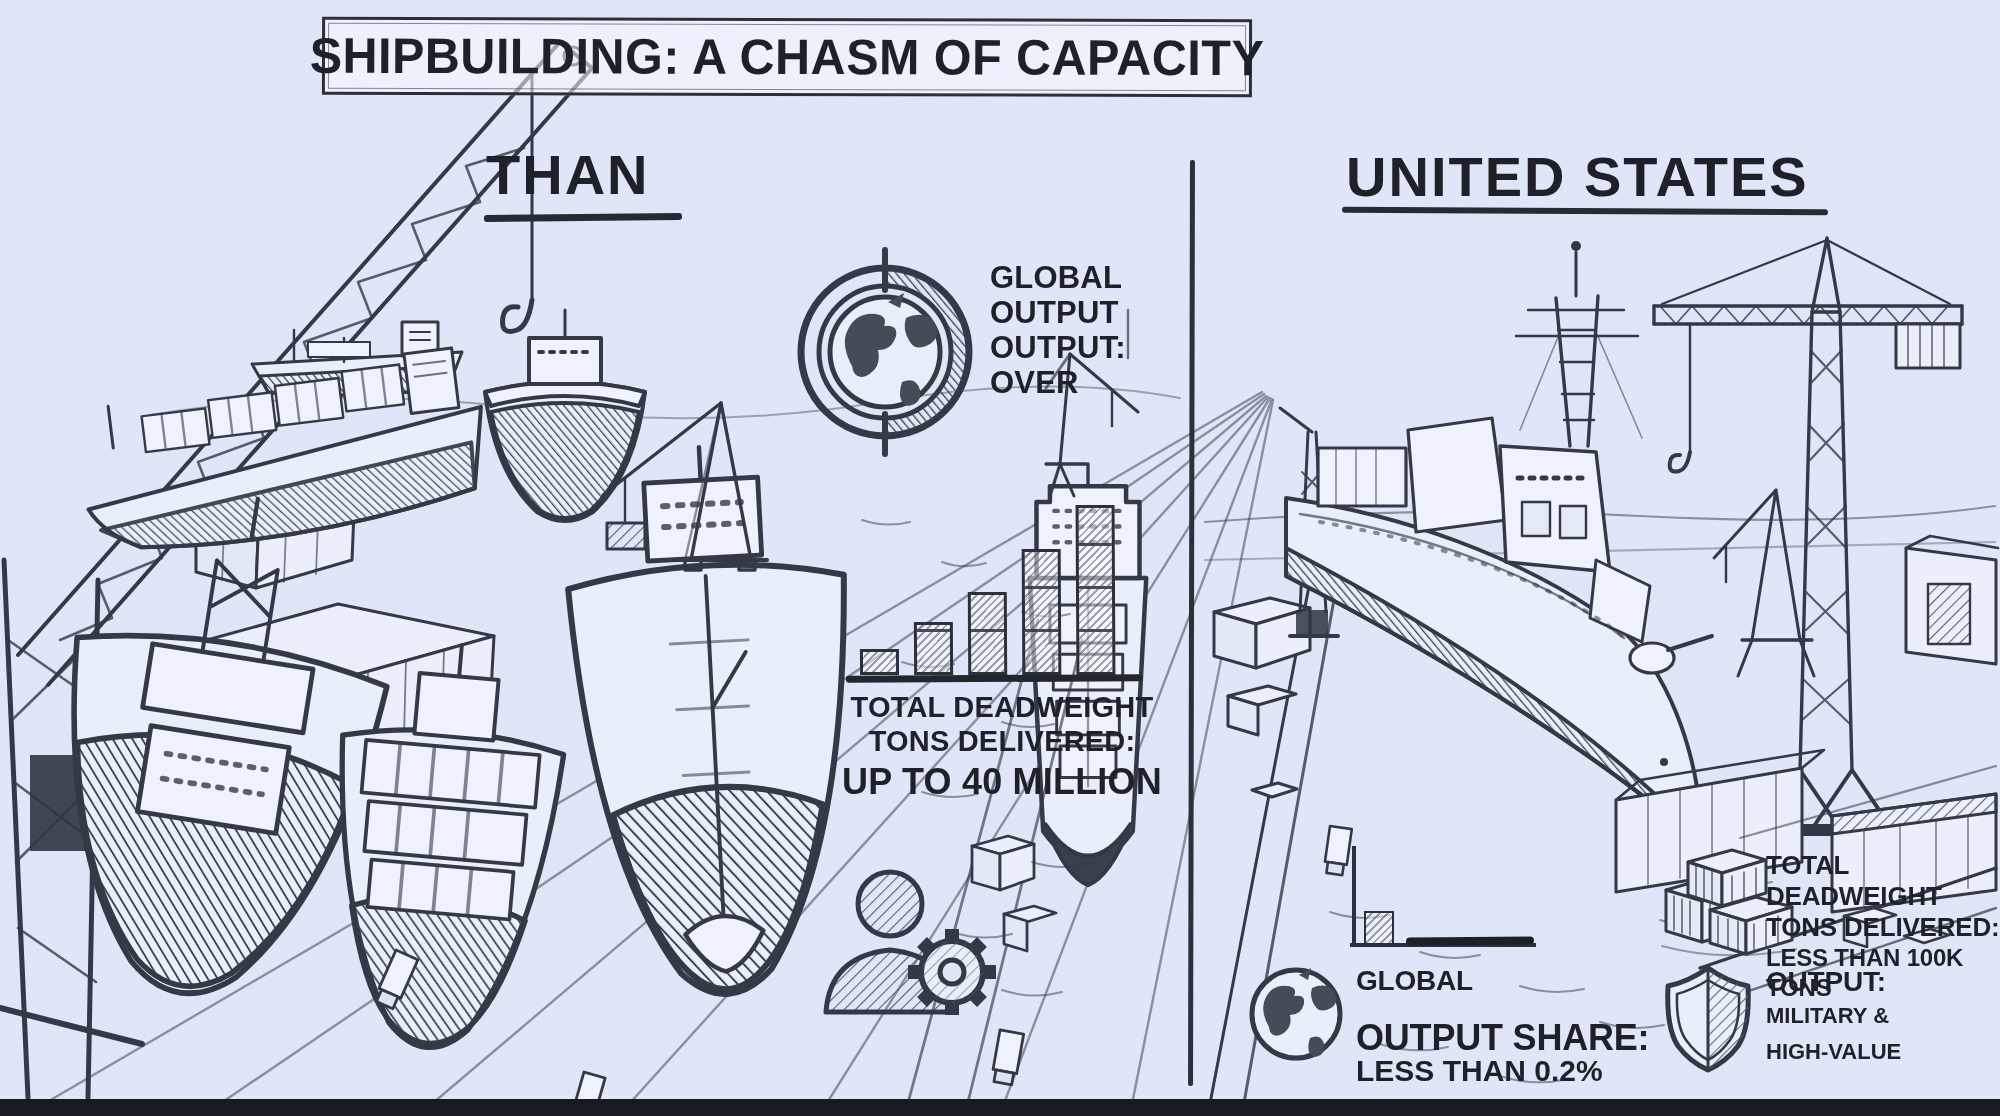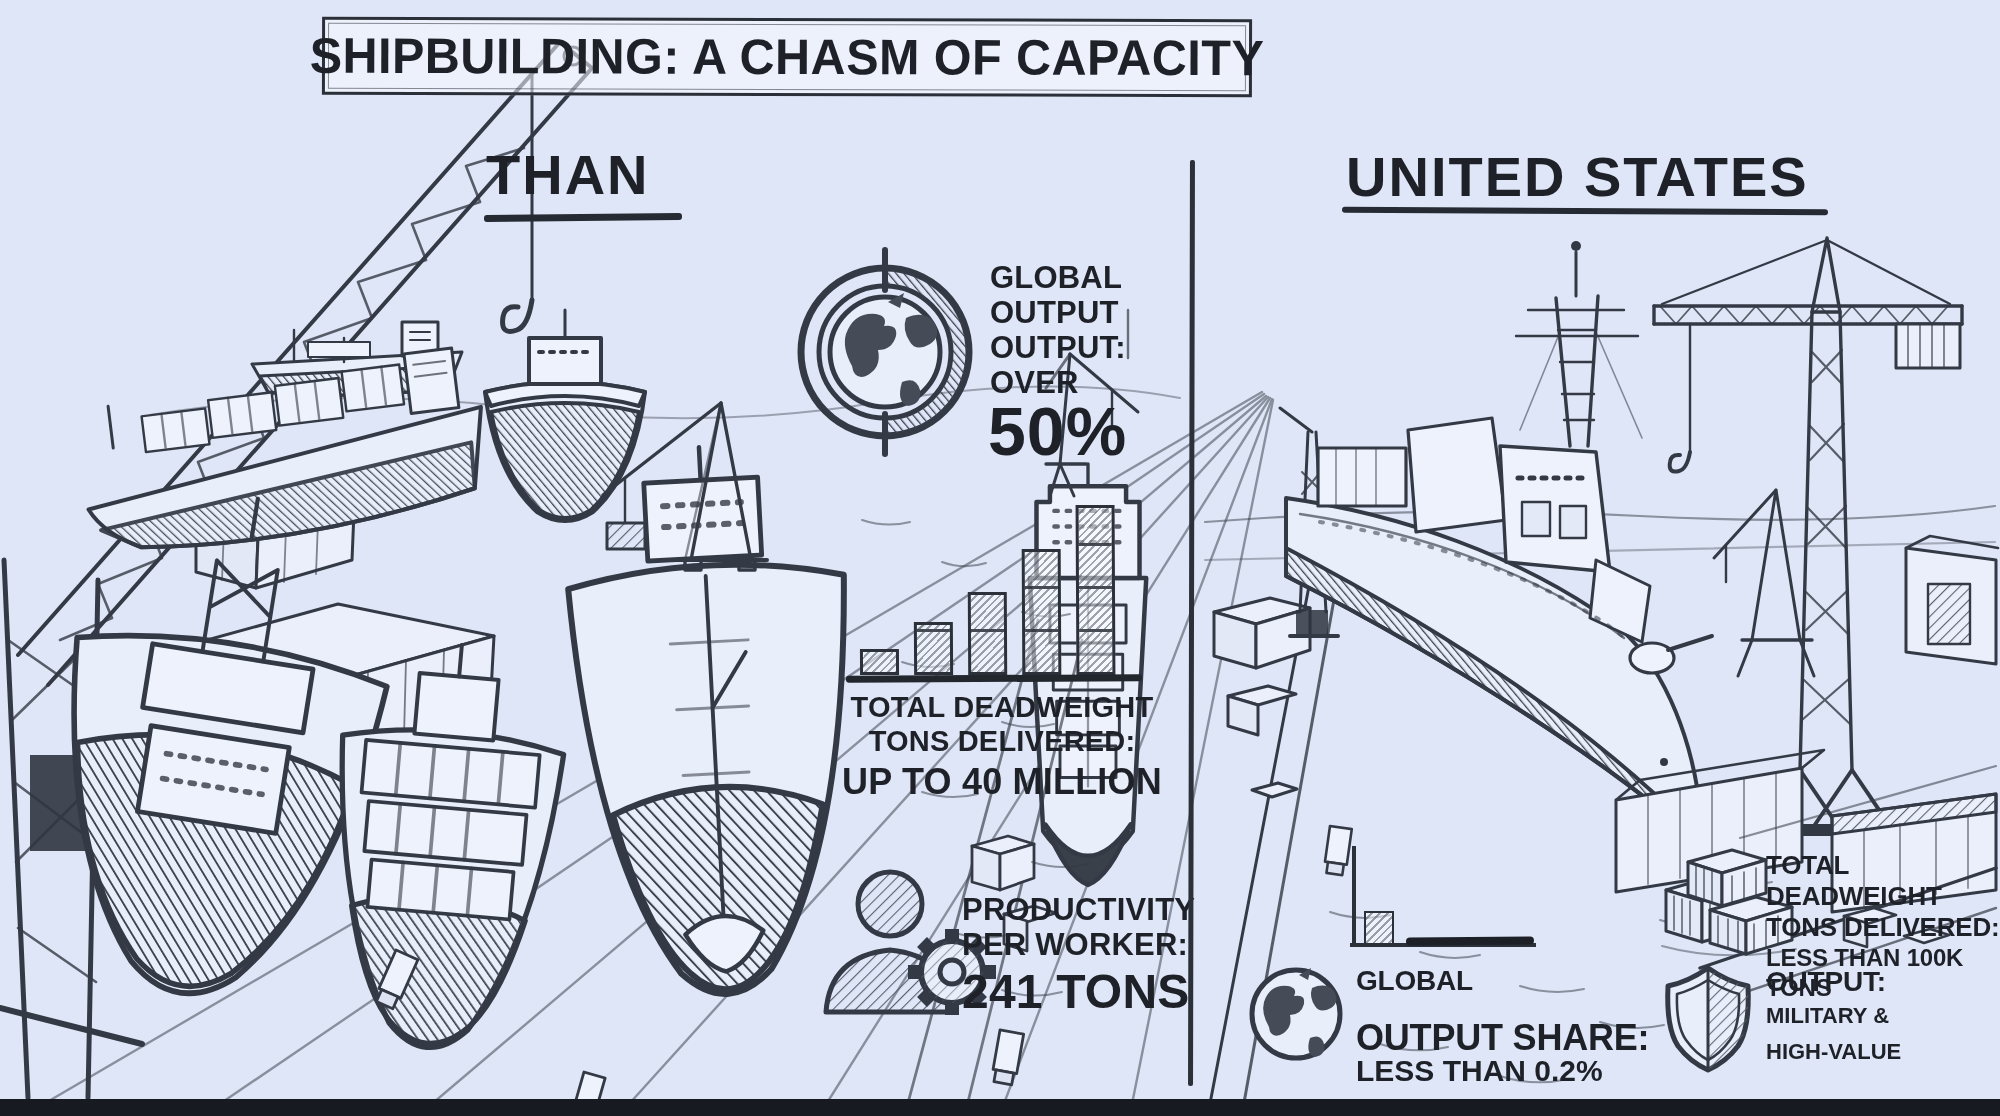--- a/index.html
+++ b/index.html
@@ -417,43 +417,37 @@
 
 <div class="ov heading" style="left:1346px;top:144px;">UNITED STATES</div>
 <div class="underline" style="left:1342px;top:208px;width:486px;height:6px;transform:rotate(.3deg);"></div>
 
 <div class="ov lines" style="left:990px;top:260px;">
   <div>GLOBAL</div>
   <div>OUTPUT</div>
   <div>OUTPUT:</div>
   <div>OVER</div>
 </div>
-<div class="ov big" style="left:988px;top:396px;">50%</div>
 
 <div class="ov" id="chart-cn">
   <div class="bars" id="china-bars">
         <div class="bar" style="height: 26px;"></div>
         <div class="bar" style="height: 53px;"></div>
         <div class="bar" style="height: 83px;"></div>
         <div class="bar" style="height: 126px;"></div>
         <div class="bar" style="height: 170px;"></div>
       </div>
   <div class="baseline"></div>
 </div>
 <div class="ov lines center" style="left:828px;top:690px;width:348px;font-size:29px;line-height:34px;">
   <div>TOTAL DEADWEIGHT</div>
   <div>TONS DELIVERED:</div>
   <div class="mid-big" style="margin-top:4px;">UP TO 40 MILLION</div>
 </div>
 
-<div class="ov lines" style="left:962px;top:892px;">
-  <div>PRODUCTIVITY</div>
-  <div>PER WORKER:</div>
-  <div class="num-big" style="margin-top:4px;">241 TONS</div>
-</div>
 
 <div class="ov" id="divider"></div>
 <div class="ov" id="bottom-band"></div>
 
 <div class="ov" id="chart-us">
   <div class="axis-y"></div>
   <div class="axis-x"></div>
   <div class="bars" id="us-bars">
         <div class="bar" style="height: 34px;"></div>
       </div>

